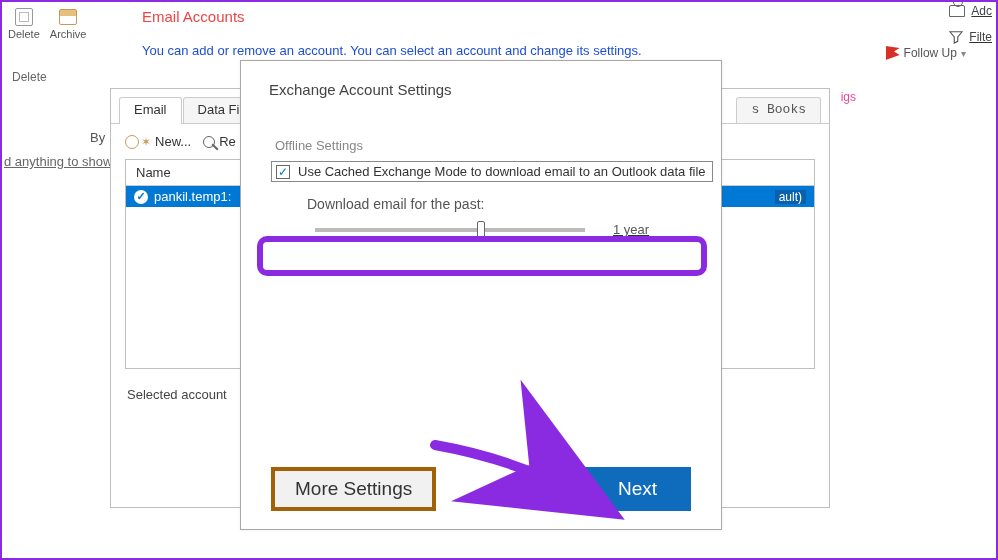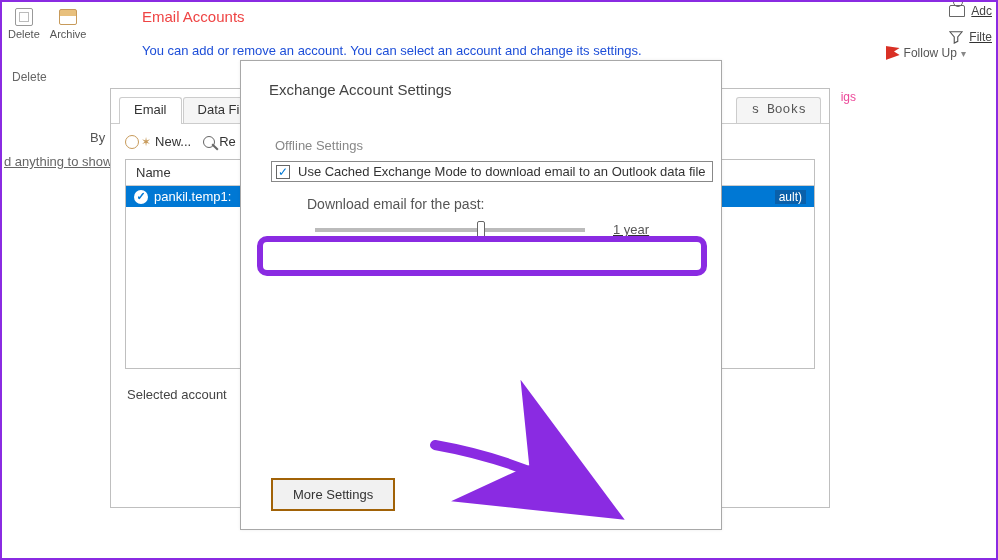--- a/index.html
+++ b/index.html
@@ -69,21 +69,21 @@
 
     .highlight-box { position:absolute; left: 255px; top: 234px; width: 450px; height: 40px; border: 6px solid #8a2be2; border-radius: 10px; pointer-events:none; }
 
     .dl-lbl { font-size: 14px; color: #555; padding: 14px 0 10px 66px; }
     .slider-wrap { display:flex; align-items:center; gap: 28px; padding-left: 74px; text-decoration: underline; }
     .slider-track { width: 270px; height: 4px; background: #bbb; position:relative; }
     .slider-thumb { position:absolute; top:-7px; left: 60%; width: 8px; height: 18px; background: #fff; border:1px solid #666; border-radius: 2px; }
     .slider-val { font-size: 13px; color:#555; }
 
     .bottom-row { position:absolute; bottom: 18px; left: 0; right: 0; display:flex; justify-content: space-between; padding: 0 30px; }
-    .btn { padding: 7px 20px; font-size: 13px; border:2px solid #a16207; background:#f1f1f1; cursor:default; }
+    .btn { padding: 7px 20px; font-size: 19px; border:4px solid #a16207; background:#f1f1f1; cursor:default; }
     .btn.primary { background:#0f6cbd; color:#fff; border-color:#0f6cbd; padding: 7px 30px; }
 
     
     .arrow { position:absolute; left: 428px; top: 438px; width: 190px; height: 90px; pointer-events:none; }
     .arrow svg { width:100%; height:100%; overflow:visible; }
 
     
     .funnel { width:14px; height:14px; }
     .people-icon { width:16px; height:12px; border:1.5px solid #666; border-radius: 2px 2px 0 0; position:relative; }
     .people-icon::before{content:""; position:absolute; top:-9px; left:3px; width:8px; height:8px; border:1.5px solid #666; border-radius:50%;}
@@ -181,20 +181,21 @@
   </div>
   <div class="dl-lbl">Download email for the past:</div>
   <div class="slider-wrap">
     <div class="slider-track">
       <div class="slider-thumb"></div>
     </div>
     <div class="slider-val">1 year</div>
   </div>
   <div class="bottom-row">
     <div class="btn">More Settings</div>
+    <div class="btn primary">Next</div>
   </div>
 </div>
 
 <div class="highlight-box"></div>
 
 <div class="arrow">
   <svg viewBox="0 0 190 90">
     <defs>
       <marker id="ah" markerWidth="18" markerHeight="18" refX="12" refY="7" orient="auto">
         <path d="M0,0 L16,7 L0,14 L5,7 z" fill="#8a2be2"></path>

